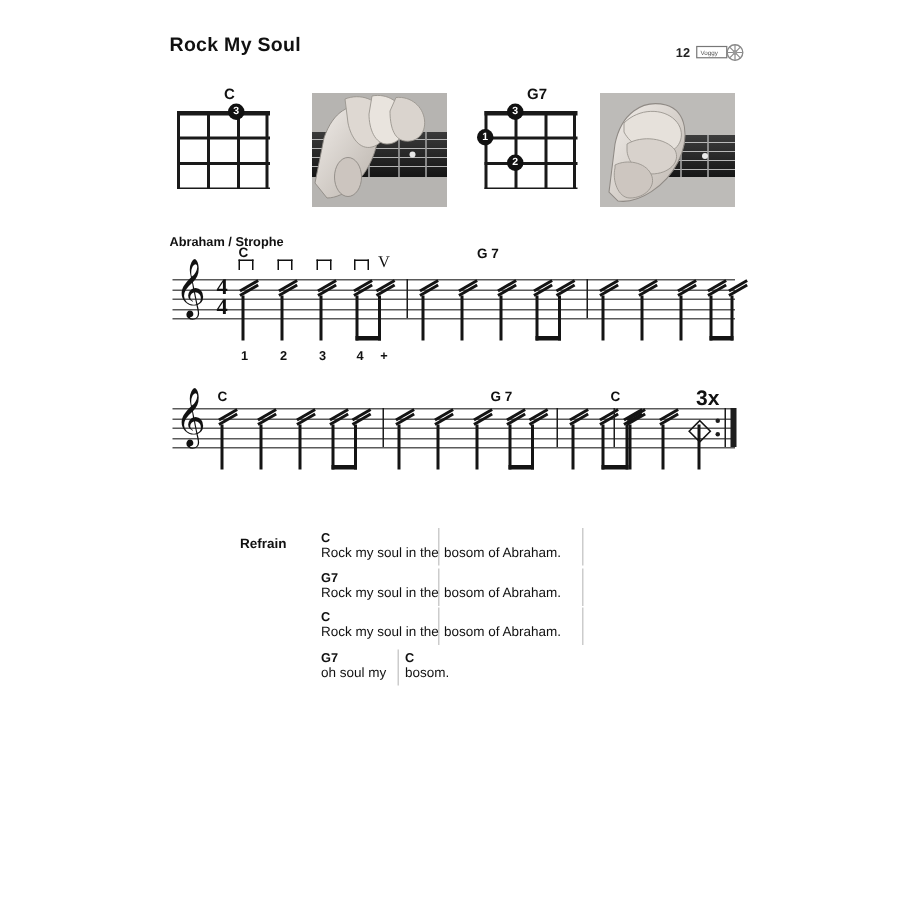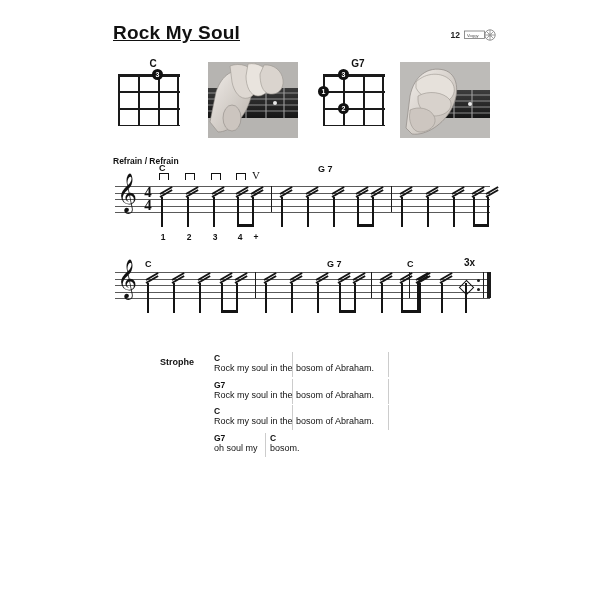--- a/index.html
+++ b/index.html
@@ -20,26 +20,25 @@
     position: absolute;
     left: 0; top: 0;
     width: 600px; height: 600px;
     background: #ffffff;
   }
 
   
   .song-title {
     position: absolute;
     left: 113px; top: 22px;
-    font-size: 19px;
+    font-size: 13px;
     font-weight: bold;
     letter-spacing: 0.2px;
     color: #111111;
     white-space: nowrap;
-    text-decoration: underline;
   }
   .page-num-wrap {
     position: absolute;
     right: 102px; top: 27px;
     display: flex;
     align-items: center;
     gap: 4px;
   }
   .page-num {
     font-size: 8.5px;
@@ -152,21 +151,21 @@
   }
   .chordlab {
     position: absolute;
     font-size: 9px;
     font-weight: bold;
     color: #111;
     white-space: nowrap;
   }
   .reps {
     position: absolute;
-    font-size: 10px;
+    font-size: 14px;
     font-weight: bold;
     color: #111;
   }
 
   
   .slash { position: absolute; }
   .slash .stem {
     position: absolute;
     left: 0; top: 0;
     width: 1.5px; height: 30px;
@@ -384,21 +383,21 @@
         <line x1="72" y1="28" x2="72" y2="56"></line>
       </g>
       <circle cx="70" cy="42" r="2" fill="#eaeaea"></circle>
       <path d="M6 66 L10 34 C14 14 28 4 44 8 C58 12 60 30 52 46 C44 62 26 74 12 72 Z" fill="url(#sk2)" stroke="#8f8a85" stroke-width="0.7"></path>
       <path d="M16 20 C26 10 42 10 50 18 C58 26 54 38 44 40 C32 42 20 34 16 26 Z" fill="#e6e1db" stroke="#9a958f" stroke-width="0.6"></path>
       <path d="M18 34 C28 28 44 30 50 38 C54 46 46 54 34 54 C24 54 18 44 18 38 Z" fill="#d8d2cc" stroke="#9a958f" stroke-width="0.6"></path>
       <path d="M10 48 C18 44 30 46 34 54 C38 62 30 70 20 70 C12 70 8 58 10 50 Z" fill="#cdc6c0" stroke="#9a958f" stroke-width="0.6"></path>
     </svg>
   </div>
 
-  <div class="sec-caption" style="left:113px; top:156px;">Refrain / Refrain</div>
+  <div class="sec-caption" style="left:113px; top:156px;">Abraham / Strophe</div>
 
   <div class="system" style="left:115px; top:186px; width:375px; height:60px;">
 
     <div class="staff">
       <div class="sline" style="top:0px;   width:375px;"></div>
       <div class="sline" style="top:6.5px; width:375px;"></div>
       <div class="sline" style="top:13px;  width:375px;"></div>
       <div class="sline" style="top:19.5px;width:375px;"></div>
       <div class="sline" style="top:26px;  width:375px;"></div>
     </div>
@@ -677,21 +676,21 @@
       <div class="diamond"></div>
       <div class="stem"></div>
     </div>
 
     <div class="repdot" style="left:362px; top:7px;"></div>
     <div class="repdot" style="left:362px; top:16px;"></div>
     <div class="endbar-thin" style="left:368px; top:0px; height:26px;"></div>
     <div class="endbar-thick" style="left:372px; top:0px; height:26px;"></div>
   </div>
 
-  <div class="lyr-label" style="left:160px; top:357px;">Strophe</div>
+  <div class="lyr-label" style="left:160px; top:357px;">Refrain</div>
 
   <div class="lyrics" style="left:214px; top:353px; width:200px;">
 
     <div class="lyr-line">
       <span class="lyr-sep" style="left:78px;"></span>
       <span class="lyr-sep" style="left:174px;"></span>
       <span class="lyr-chord" style="left:0px;">C</span>
       <span class="lyr-text" style="left:0px;">Rock my soul in the</span>
       <span class="lyr-text" style="left:82px;">bosom of Abraham.</span>
     </div>

